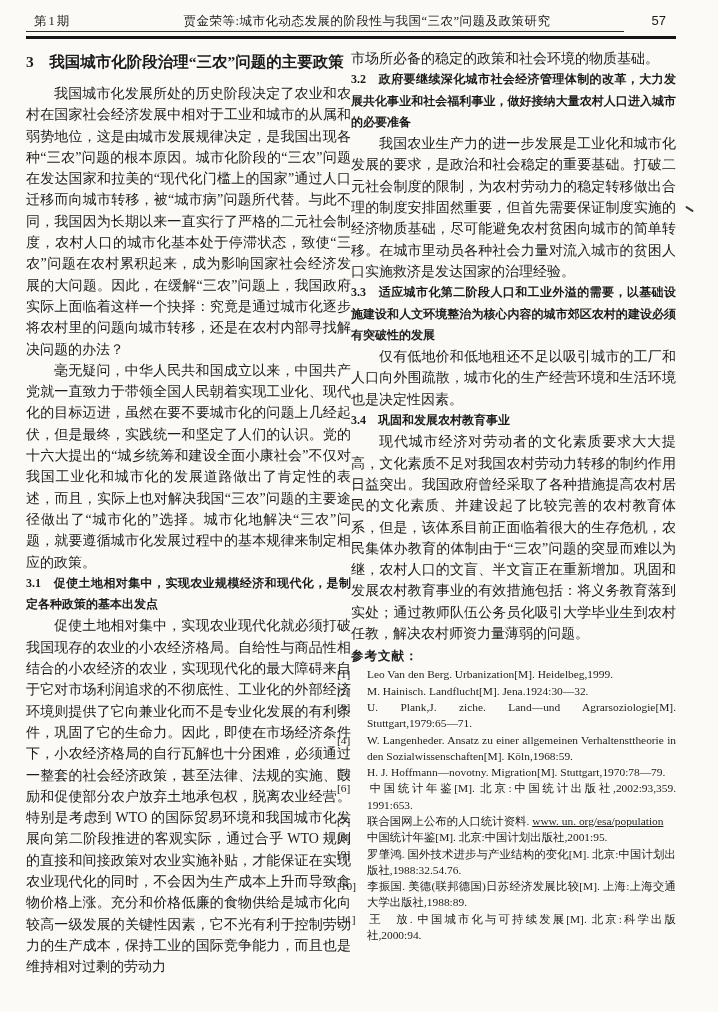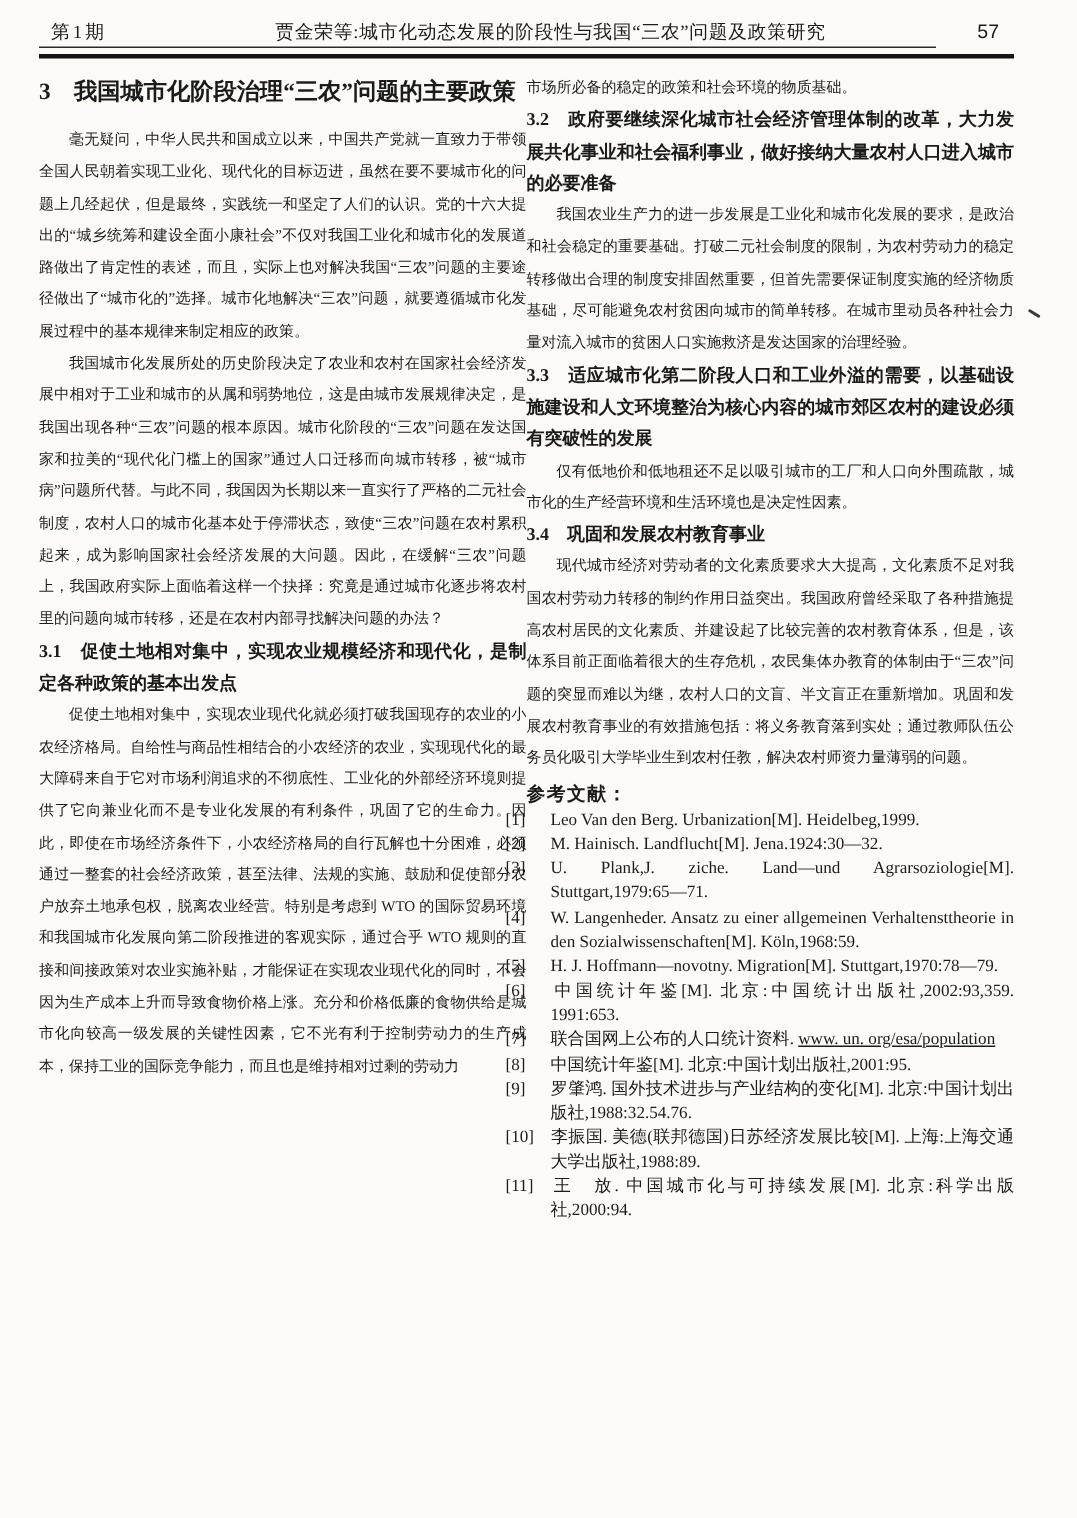--- a/index.html
+++ b/index.html
@@ -14,21 +14,21 @@
   .issue{width:92px;padding-left:8px;letter-spacing:2px;}
   .running-title{flex:1;text-align:center;letter-spacing:0.5px;}
   .pageno{width:58px;text-align:right;padding-right:10px;font-size:13px;font-family:"Liberation Sans",sans-serif;}
   .rule-thin{height:1px;background:#2a2a2a;margin-top:1px;margin-right:52px;}
   .rule-thick{height:3px;background:#151515;margin-top:4px;}
   
   .columns{display:flex;margin-top:9px;}
   .col{width:328px;box-sizing:border-box;}
   .sec-h{font-size:15.5px;font-weight:bold;line-height:24px;margin:2px 0 9px 0;text-align:justify;}
   .sub-h{font-size:12px;font-weight:bold;line-height:21.3px;margin:0;text-align:justify;text-justify:inter-ideograph;}
-  .para{font-size:10px;line-height:21.3px;margin:0;text-align:justify;text-justify:inter-ideograph;text-indent:2em;}
+  .para{font-size:14px;line-height:21.3px;margin:0;text-align:justify;text-justify:inter-ideograph;text-indent:2em;}
   .para.noindent{text-indent:0;}
   .refs-title{font-size:12.5px;font-weight:bold;line-height:20px;margin-top:2px;letter-spacing:1px;}
   .ref{font-size:11.4px;line-height:16.3px;text-align:justify;padding-left:16px;}
   .ref-label{display:inline-block;margin-left:-30px;width:30px;}
   .ref-url{text-decoration:underline;}
   
   .pen-mark{position:absolute;right:3px;top:205px;width:10px;height:9px;}
   .pen-mark::before{content:"";position:absolute;left:0;top:3px;width:9px;height:2px;background:#3a3a3a;border-radius:2px;transform:rotate(32deg);}
 </style>
 </head>
@@ -40,22 +40,22 @@
     <span class="issue">第1期</span>
     <span class="running-title">贾金荣等:城市化动态发展的阶段性与我国“三农”问题及政策研究</span>
     <span class="pageno">57</span>
   </div>
   <div class="rule-thin"></div>
   <div class="rule-thick"></div>
 
   <div class="columns">
     <div class="col" id="col-left">
         <h2 class="sec-h">3　我国城市化阶段治理“三农”问题的主要政策</h2>
+        <p class="para">我国城市化发展所处的历史阶段决定了农业和农村在国家社会经济发展中相对于工业和城市的从属和弱势地位，这是由城市发展规律决定，是我国出现各种“三农”问题的根本原因。城市化阶段的“三农”问题在发达国家和拉美的“现代化门槛上的国家”通过人口迁移而向城市转移，被“城市病”问题所代替。与此不同，我国因为长期以来一直实行了严格的二元社会制度，农村人口的城市化基本处于停滞状态，致使“三农”问题在农村累积起来，成为影响国家社会经济发展的大问题。因此，在缓解“三农”问题上，我国政府实际上面临着这样一个抉择：究竟是通过城市化逐步将农村里的问题向城市转移，还是在农村内部寻找解决问题的办法？</p>
         <p class="para">毫无疑问，中华人民共和国成立以来，中国共产党就一直致力于带领全国人民朝着实现工业化、现代化的目标迈进，虽然在要不要城市化的问题上几经起伏，但是最终，实践统一和坚定了人们的认识。党的十六大提出的“城乡统筹和建设全面小康社会”不仅对我国工业化和城市化的发展道路做出了肯定性的表述，而且，实际上也对解决我国“三农”问题的主要途径做出了“城市化的”选择。城市化地解决“三农”问题，就要遵循城市化发展过程中的基本规律来制定相应的政策。</p>
-        <p class="para">我国城市化发展所处的历史阶段决定了农业和农村在国家社会经济发展中相对于工业和城市的从属和弱势地位，这是由城市发展规律决定，是我国出现各种“三农”问题的根本原因。城市化阶段的“三农”问题在发达国家和拉美的“现代化门槛上的国家”通过人口迁移而向城市转移，被“城市病”问题所代替。与此不同，我国因为长期以来一直实行了严格的二元社会制度，农村人口的城市化基本处于停滞状态，致使“三农”问题在农村累积起来，成为影响国家社会经济发展的大问题。因此，在缓解“三农”问题上，我国政府实际上面临着这样一个抉择：究竟是通过城市化逐步将农村里的问题向城市转移，还是在农村内部寻找解决问题的办法？</p>
         <h3 class="sub-h">3.1　促使土地相对集中，实现农业规模经济和现代化，是制定各种政策的基本出发点</h3>
         <p class="para">促使土地相对集中，实现农业现代化就必须打破我国现存的农业的小农经济格局。自给性与商品性相结合的小农经济的农业，实现现代化的最大障碍来自于它对市场利润追求的不彻底性、工业化的外部经济环境则提供了它向兼业化而不是专业化发展的有利条件，巩固了它的生命力。因此，即使在市场经济条件下，小农经济格局的自行瓦解也十分困难，必须通过一整套的社会经济政策，甚至法律、法规的实施、鼓励和促使部分农户放弃土地承包权，脱离农业经营。特别是考虑到 WTO 的国际贸易环境和我国城市化发展向第二阶段推进的客观实际，通过合乎 WTO 规则的直接和间接政策对农业实施补贴，才能保证在实现农业现代化的同时，不会因为生产成本上升而导致食物价格上涨。充分和价格低廉的食物供给是城市化向较高一级发展的关键性因素，它不光有利于控制劳动力的生产成本，保持工业的国际竞争能力，而且也是维持相对过剩的劳动力</p>
       </div>
     <div class="col" id="col-right">
         <p class="para noindent">市场所必备的稳定的政策和社会环境的物质基础。</p>
         <h3 class="sub-h">3.2　政府要继续深化城市社会经济管理体制的改革，大力发展共化事业和社会福利事业，做好接纳大量农村人口进入城市的必要准备</h3>
         <p class="para">我国农业生产力的进一步发展是工业化和城市化发展的要求，是政治和社会稳定的重要基础。打破二元社会制度的限制，为农村劳动力的稳定转移做出合理的制度安排固然重要，但首先需要保证制度实施的经济物质基础，尽可能避免农村贫困向城市的简单转移。在城市里动员各种社会力量对流入城市的贫困人口实施救济是发达国家的治理经验。</p>
         <h3 class="sub-h">3.3　适应城市化第二阶段人口和工业外溢的需要，以基础设施建设和人文环境整治为核心内容的城市郊区农村的建设必须有突破性的发展</h3>
         <p class="para">仅有低地价和低地租还不足以吸引城市的工厂和人口向外围疏散，城市化的生产经营环境和生活环境也是决定性因素。</p>
         <h3 class="sub-h">3.4　巩固和发展农村教育事业</h3>

